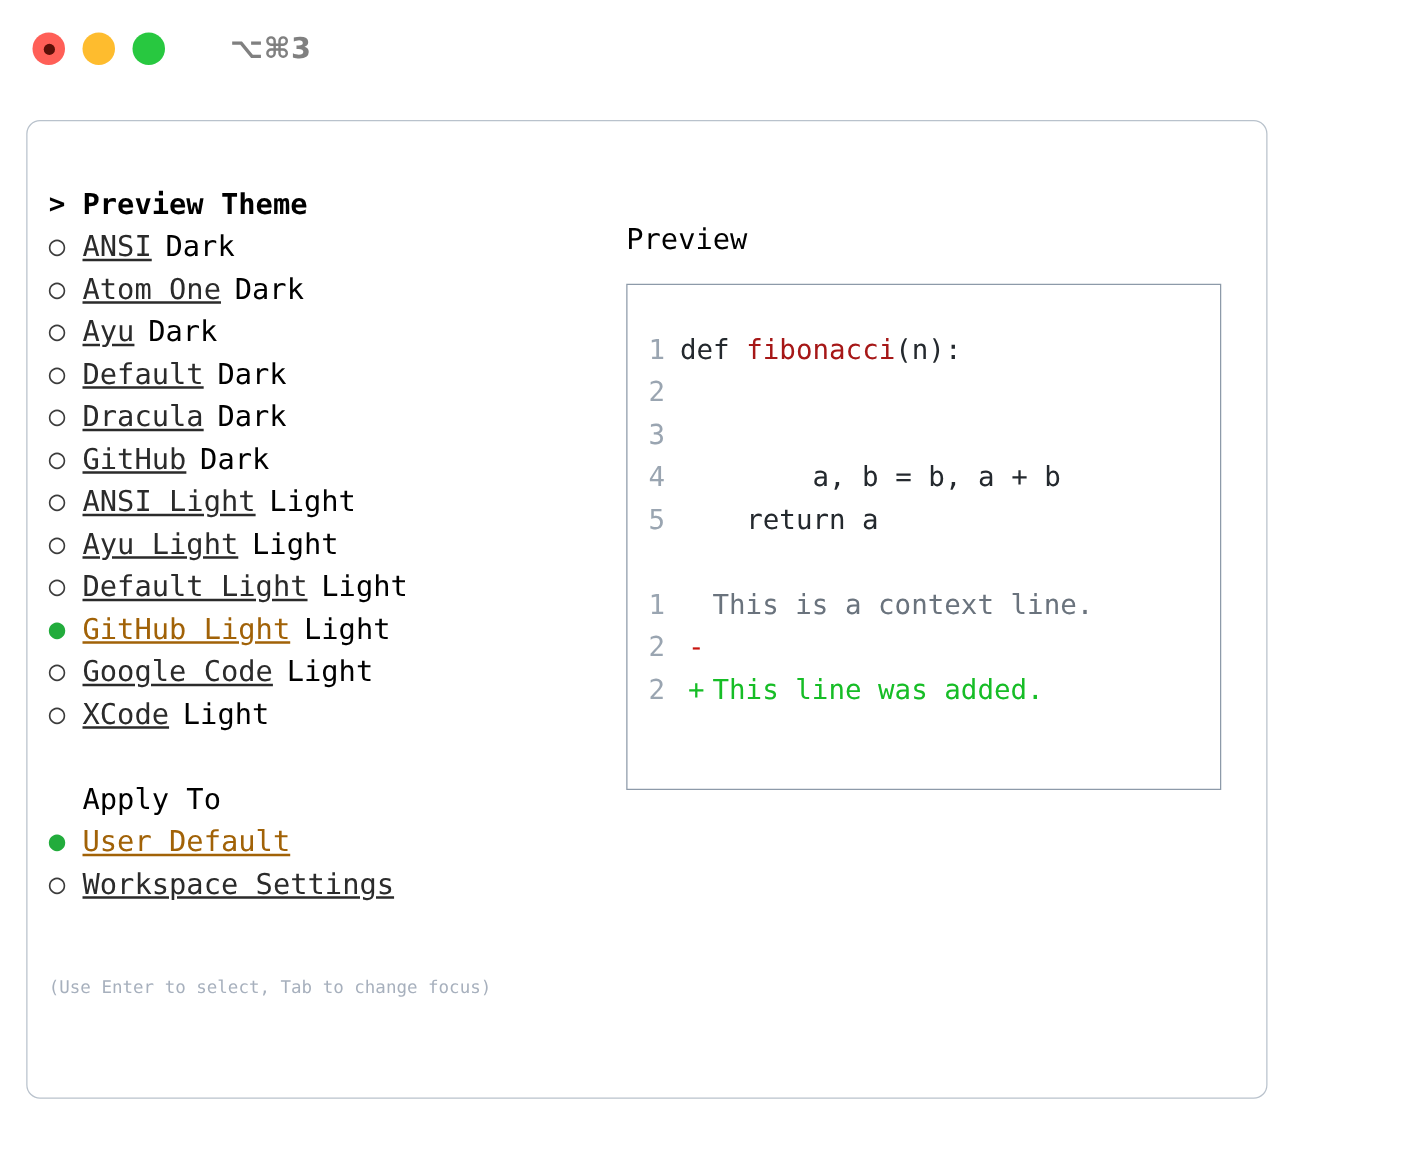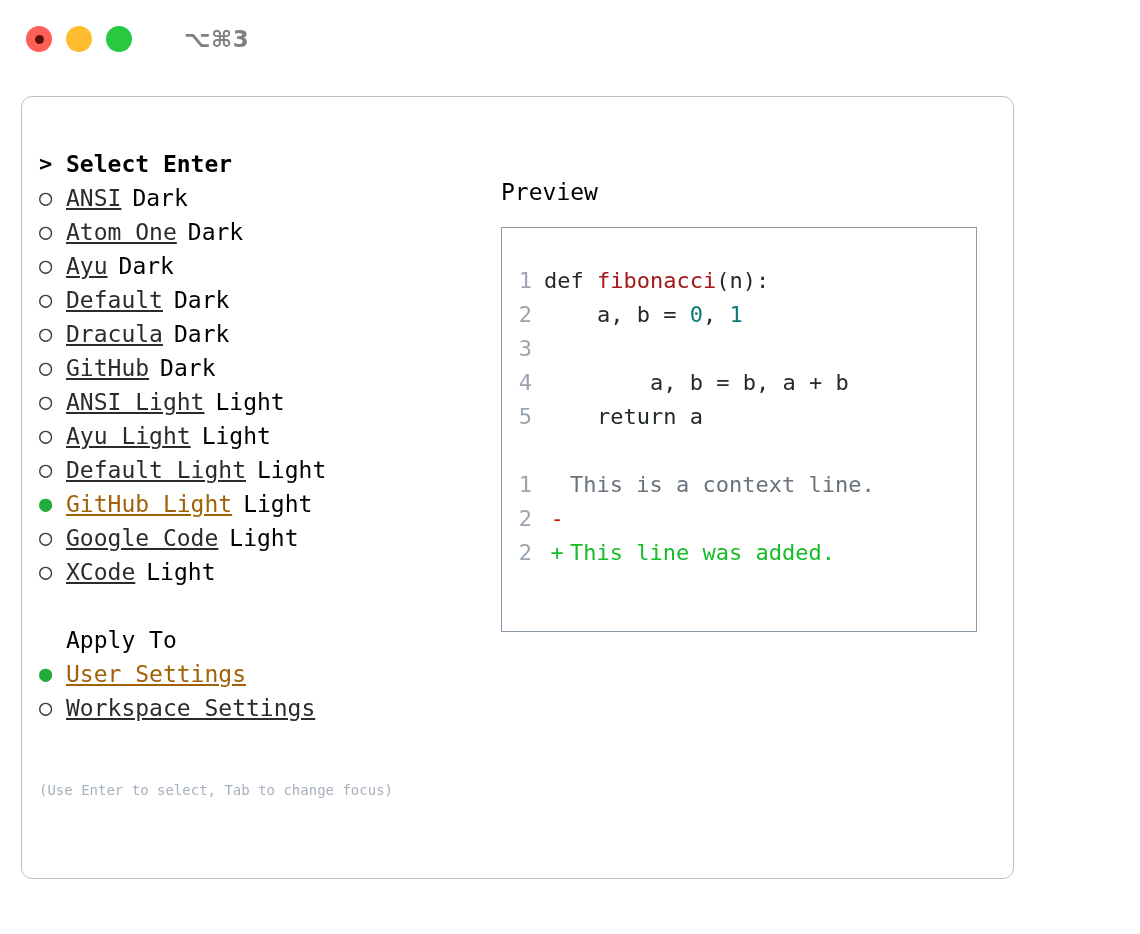--- a/index.html
+++ b/index.html
@@ -221,21 +221,21 @@
     <div class="shortcut">⌥⌘3</div>
   </div>
 
   <div class="panel">
     <div class="panel-inner">
 
       <div class="left-col">
 
         <div class="row heading">
           <span class="marker">&gt;</span>
-          <span>Select Enter</span>
+          <span>Preview Theme</span>
         </div>
 
         <div id="theme-list">
             <div class="row"><span class="marker">○</span><span class="item-label">ANSI</span><span class="item-tag">Dark</span></div>
             <div class="row"><span class="marker">○</span><span class="item-label">Atom One</span><span class="item-tag">Dark</span></div>
             <div class="row"><span class="marker">○</span><span class="item-label">Ayu</span><span class="item-tag">Dark</span></div>
             <div class="row"><span class="marker">○</span><span class="item-label">Default</span><span class="item-tag">Dark</span></div>
             <div class="row"><span class="marker">○</span><span class="item-label">Dracula</span><span class="item-tag">Dark</span></div>
             <div class="row"><span class="marker">○</span><span class="item-label">GitHub</span><span class="item-tag">Dark</span></div>
             <div class="row"><span class="marker">○</span><span class="item-label">ANSI Light</span><span class="item-tag">Light</span></div>
@@ -247,36 +247,36 @@
           </div>
 
         <div class="spacer-row"></div>
 
         <div class="row">
           <span class="marker"> </span>
           <span>Apply To</span>
         </div>
 
         <div id="apply-list">
-            <div class="row"><span class="marker green">●</span><span class="item-label selected">User Settings</span></div>
+            <div class="row"><span class="marker green">●</span><span class="item-label selected">User Default</span></div>
             <div class="row"><span class="marker">○</span><span class="item-label">Workspace Settings</span></div>
           </div>
 
         <div class="spacer-row"></div>
 
         <div class="hint">(Use Enter to select, Tab to change focus)</div>
       </div>
 
       <div class="right-col">
         <div class="preview-title">Preview</div>
 
         <div class="preview-box">
           <div id="code-block">
               <div class="code-line"><span class="lineno">1</span><span class="code-text"><span class="tok-plain">def </span><span class="tok-fn">fibonacci</span><span class="tok-plain">(n):</span></span></div>
-              <div class="code-line"><span class="lineno">2</span><span class="code-text"><span class="tok-plain">    a, b = </span><span class="tok-num">0</span><span class="tok-plain">, </span><span class="tok-num">1</span></span></div>
+              <div class="code-line"><span class="lineno">2</span></div>
               <div class="code-line"><span class="lineno">3</span></div>
               <div class="code-line"><span class="lineno">4</span><span class="code-text"><span class="tok-plain">        a, b = b, a + b</span></span></div>
               <div class="code-line"><span class="lineno">5</span><span class="code-text"><span class="tok-plain">    return a</span></span></div>
             </div>
           <div class="blank-line"></div>
           <div id="diff-block">
               <div class="code-line"><span class="lineno">1</span><span class="diff-mark diff-ctx"> </span><span class="diff-ctx">This is a context line.</span></div>
               <div class="code-line"><span class="lineno">2</span><span class="diff-mark diff-del">-</span></div>
               <div class="code-line"><span class="lineno">2</span><span class="diff-mark diff-add">+</span><span class="diff-add">This line was added.</span></div>
             </div>

